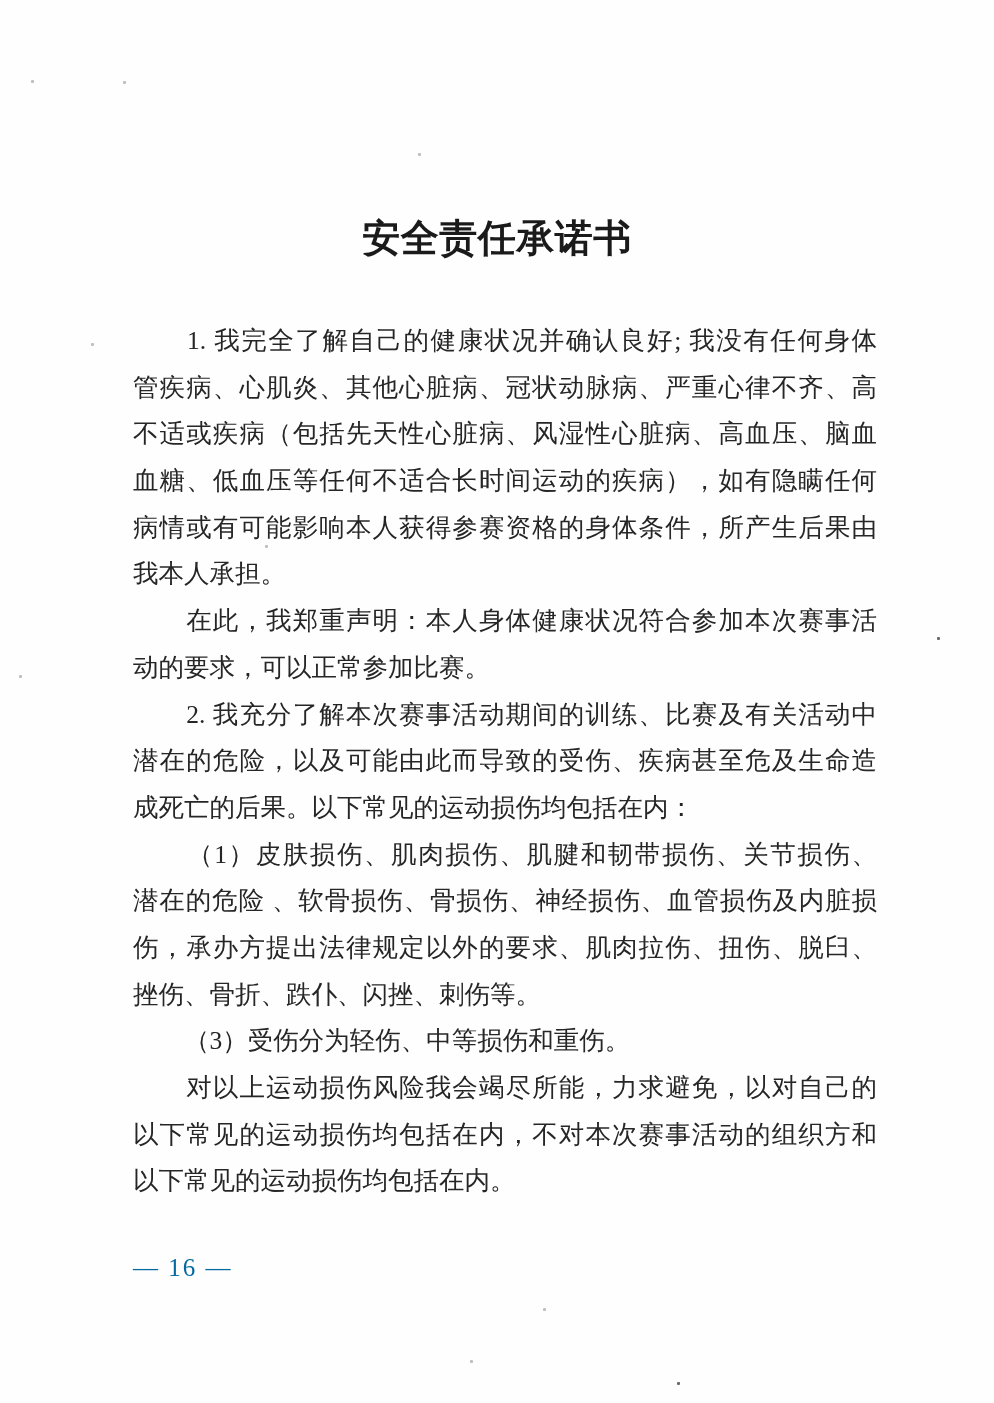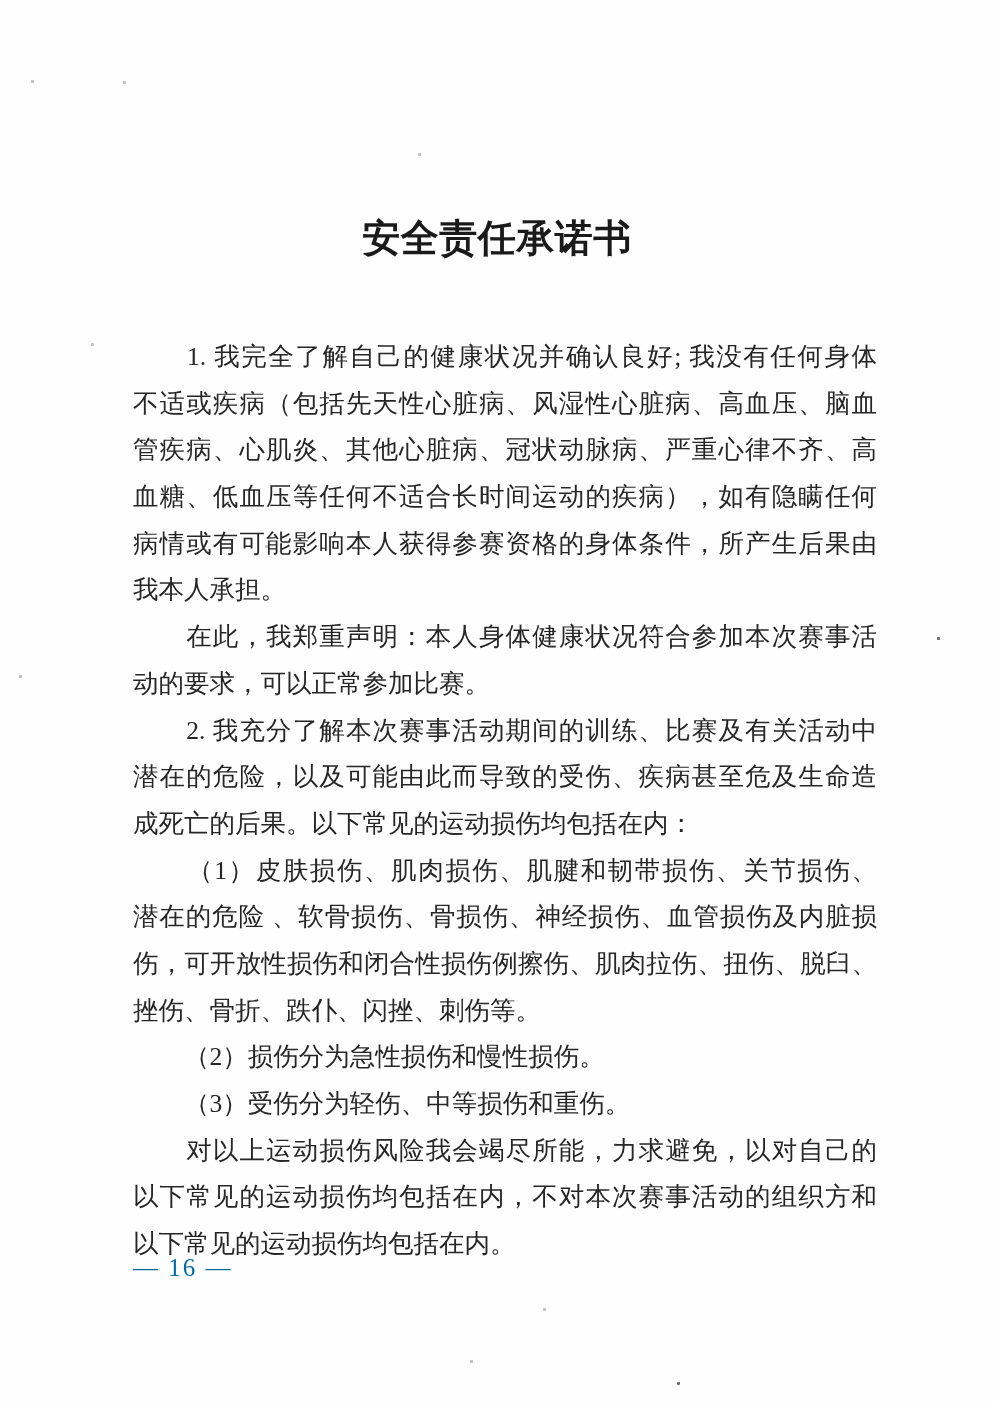--- a/index.html
+++ b/index.html
@@ -27,21 +27,20 @@
     color: #1a1a1a;
     letter-spacing: 0.5px;
   }
   .doc-body {
     position: absolute;
     left: 133px;
     top: 318px;
     width: 744px;
     font-size: 25.5px;
     color: #262626;
-    margin-top: 16px;
   }
   .paragraph { width: 100%; }
   .line {
     height: 46.7px;
     line-height: 46.7px;
     text-align: justify;
     text-align-last: justify;
     overflow: hidden;
   }
   .line.para-end {
@@ -69,43 +68,40 @@
 </head>
 <body>
 
 <div class="page" style="background: rgb(254, 254, 254);">
 
   <h1 class="doc-title" style="color: rgb(26, 26, 26);">安全责任承诺书</h1>
 
   <div class="doc-body" style="color: rgb(38, 38, 38);">
       <div class="paragraph">
         <div class="line">　　1. 我完全了解自己的健康状况并确认良好; 我没有任何身体</div>
+        <div class="line">管疾病、心肌炎、其他心脏病、冠状动脉病、严重心律不齐、高</div>
         <div class="line">不适或疾病（包括先天性心脏病、风湿性心脏病、高血压、脑血</div>
-        <div class="line">管疾病、心肌炎、其他心脏病、冠状动脉病、严重心律不齐、高</div>
         <div class="line">血糖、低血压等任何不适合长时间运动的疾病），如有隐瞒任何</div>
         <div class="line">病情或有可能影响本人获得参赛资格的身体条件，所产生后果由</div>
         <div class="line para-end">我本人承担。</div>
       </div>
       <div class="paragraph">
         <div class="line">　　在此，我郑重声明：本人身体健康状况符合参加本次赛事活</div>
         <div class="line para-end">动的要求，可以正常参加比赛。</div>
       </div>
       <div class="paragraph">
         <div class="line">　　2. 我充分了解本次赛事活动期间的训练、比赛及有关活动中</div>
         <div class="line">潜在的危险，以及可能由此而导致的受伤、疾病甚至危及生命造</div>
         <div class="line para-end">成死亡的后果。以下常见的运动损伤均包括在内：</div>
       </div>
       <div class="paragraph">
         <div class="line">　　（1）皮肤损伤、肌肉损伤、肌腱和韧带损伤、关节损伤、</div>
         <div class="line">潜在的危险 、软骨损伤、骨损伤、神经损伤、血管损伤及内脏损</div>
-        <div class="line">伤，可开放性损伤和闭合性损伤例擦伤、肌肉拉伤、扭伤、脱臼、</div>
+        <div class="line">伤，承办方提出法律规定以外的要求、肌肉拉伤、扭伤、脱臼、</div>
         <div class="line para-end">挫伤、骨折、跌仆、闪挫、刺伤等。</div>
-      </div>
-      <div class="paragraph">
-        <div class="line para-end">　　（2）损伤分为急性损伤和慢性损伤。</div>
       </div>
       <div class="paragraph">
         <div class="line para-end">　　（3）受伤分为轻伤、中等损伤和重伤。</div>
       </div>
       <div class="paragraph">
         <div class="line">　　对以上运动损伤风险我会竭尽所能，力求避免，以对自己的</div>
         <div class="line">以下常见的运动损伤均包括在内，不对本次赛事活动的组织方和</div>
         <div class="line para-end">以下常见的运动损伤均包括在内。</div>
       </div>
     </div>

